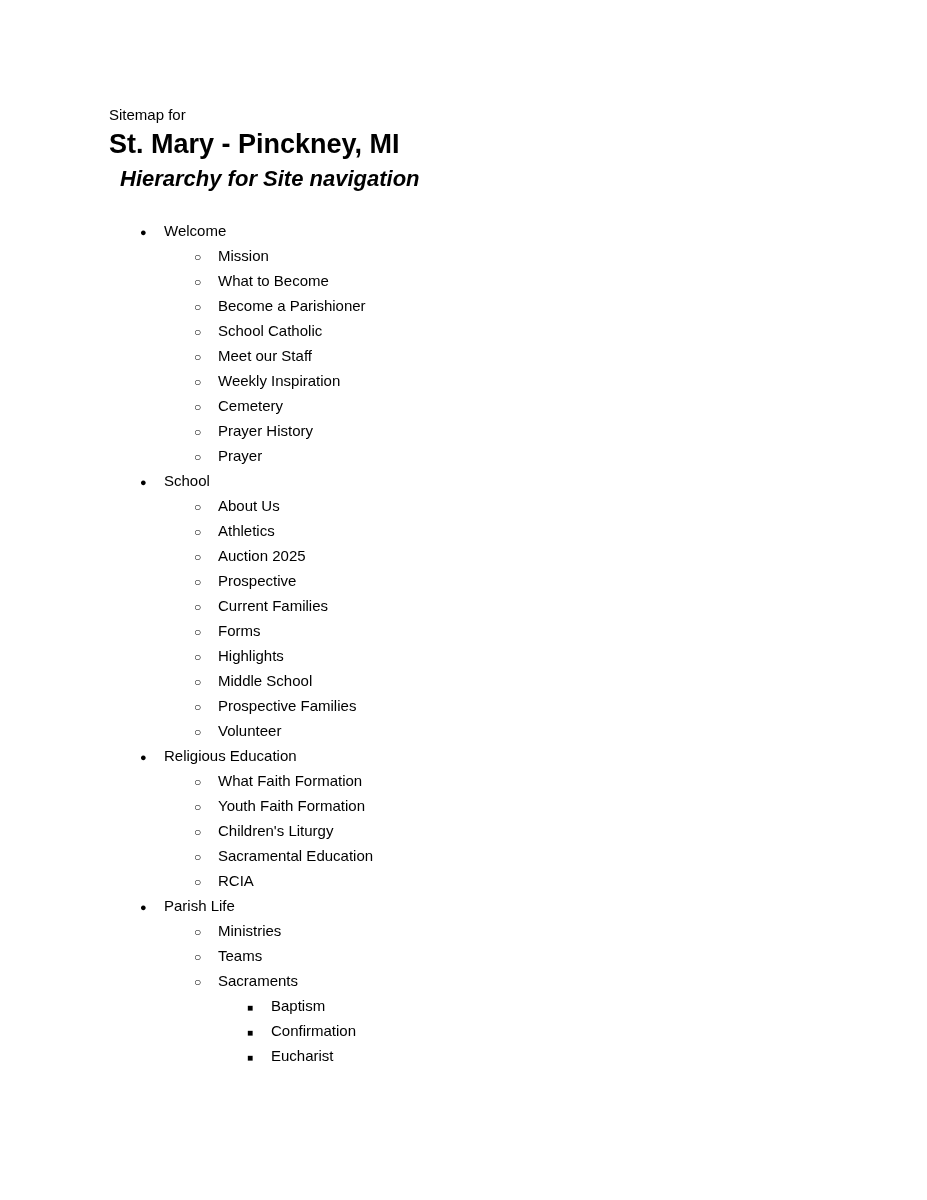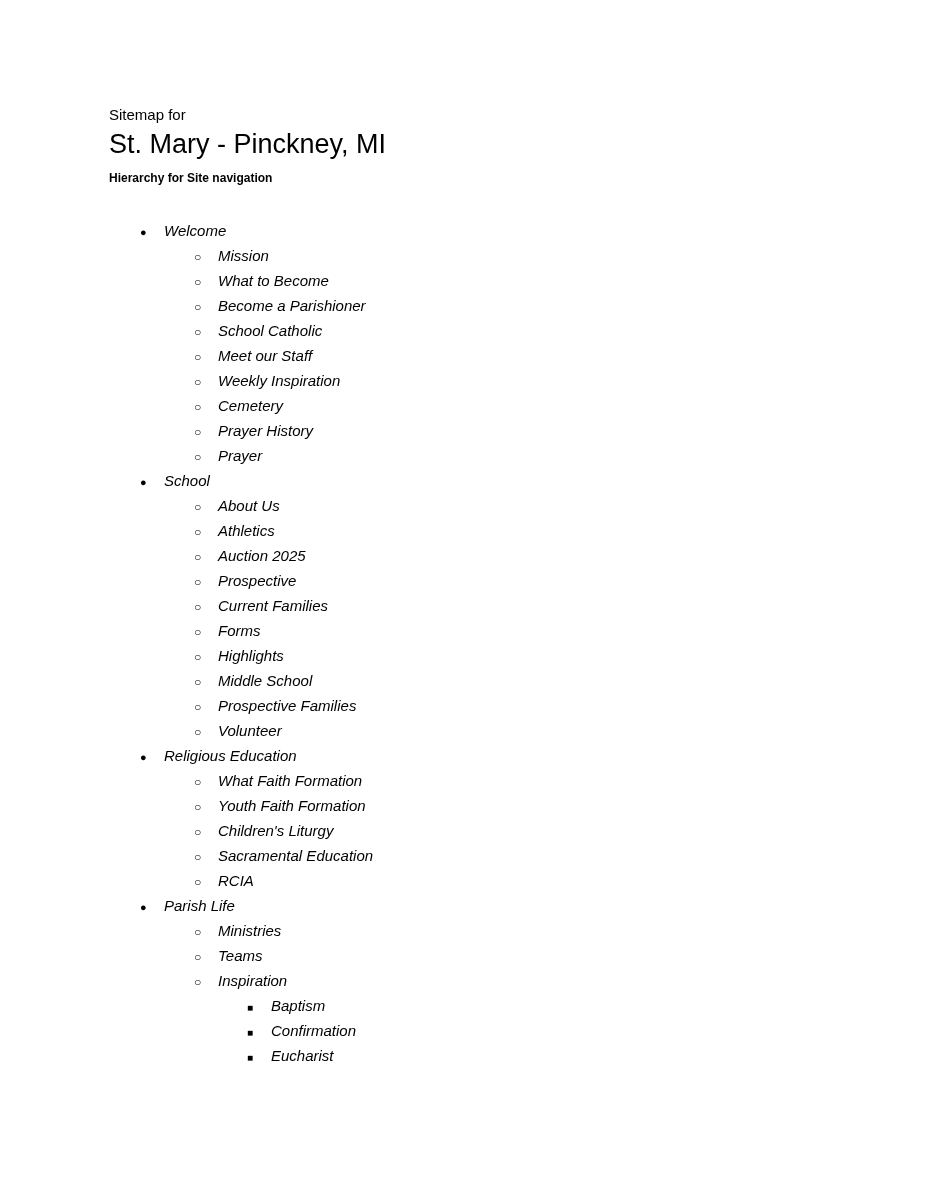--- a/index.html
+++ b/index.html
@@ -25,27 +25,28 @@
   .kicker {
     margin: 0;
     font-size: 15px;
     line-height: 19px;
     font-weight: 400;
   }
   .title {
     margin: 3px 0 0 0;
     font-size: 27px;
     line-height: 34px;
-    font-weight: 400;
+    font-weight: 700;
   }
   .subtitle {
-    margin: 7px 0 0 0;
-    font-size: 12px;
+    margin: 7px 0 0 11px;
+    font-size: 22px;
     line-height: 21px;
     font-weight: 700;
+    font-style: italic;
   }
   ul.sitemap {
     list-style: none;
     margin: 29px 0 0 0;
     padding: 0;
   }
   li.row {
     display: flex;
     align-items: baseline;
     font-size: 15px;
@@ -58,21 +59,20 @@
   .marker {
     flex: 0 0 24px;
     width: 24px;
     display: inline-block;
   }
   .marker.disc   { font-size: 11px; }
   .marker.circle { font-size: 12px; }
   .marker.square { font-size: 10px; }
   .item-label {
     white-space: nowrap;
-    font-style: italic;
   }
 </style>
 </head>
 <body>
 
 <div class="page">
   <div class="content">
     <p class="kicker">Sitemap for</p>
     <h1 class="title">St. Mary - Pinckney, MI</h1>
     <h2 class="subtitle">Hierarchy for Site navigation</h2>
@@ -193,21 +193,21 @@
         <li class="row d1">
           <span class="marker circle">○</span>
           <span class="item-label">Ministries</span>
         </li>
         <li class="row d1">
           <span class="marker circle">○</span>
           <span class="item-label">Teams</span>
         </li>
         <li class="row d1">
           <span class="marker circle">○</span>
-          <span class="item-label">Inspiration</span>
+          <span class="item-label">Sacraments</span>
         </li>
         <li class="row d2">
           <span class="marker square">■</span>
           <span class="item-label">Baptism</span>
         </li>
         <li class="row d2">
           <span class="marker square">■</span>
           <span class="item-label">Confirmation</span>
         </li>
         <li class="row d2">

